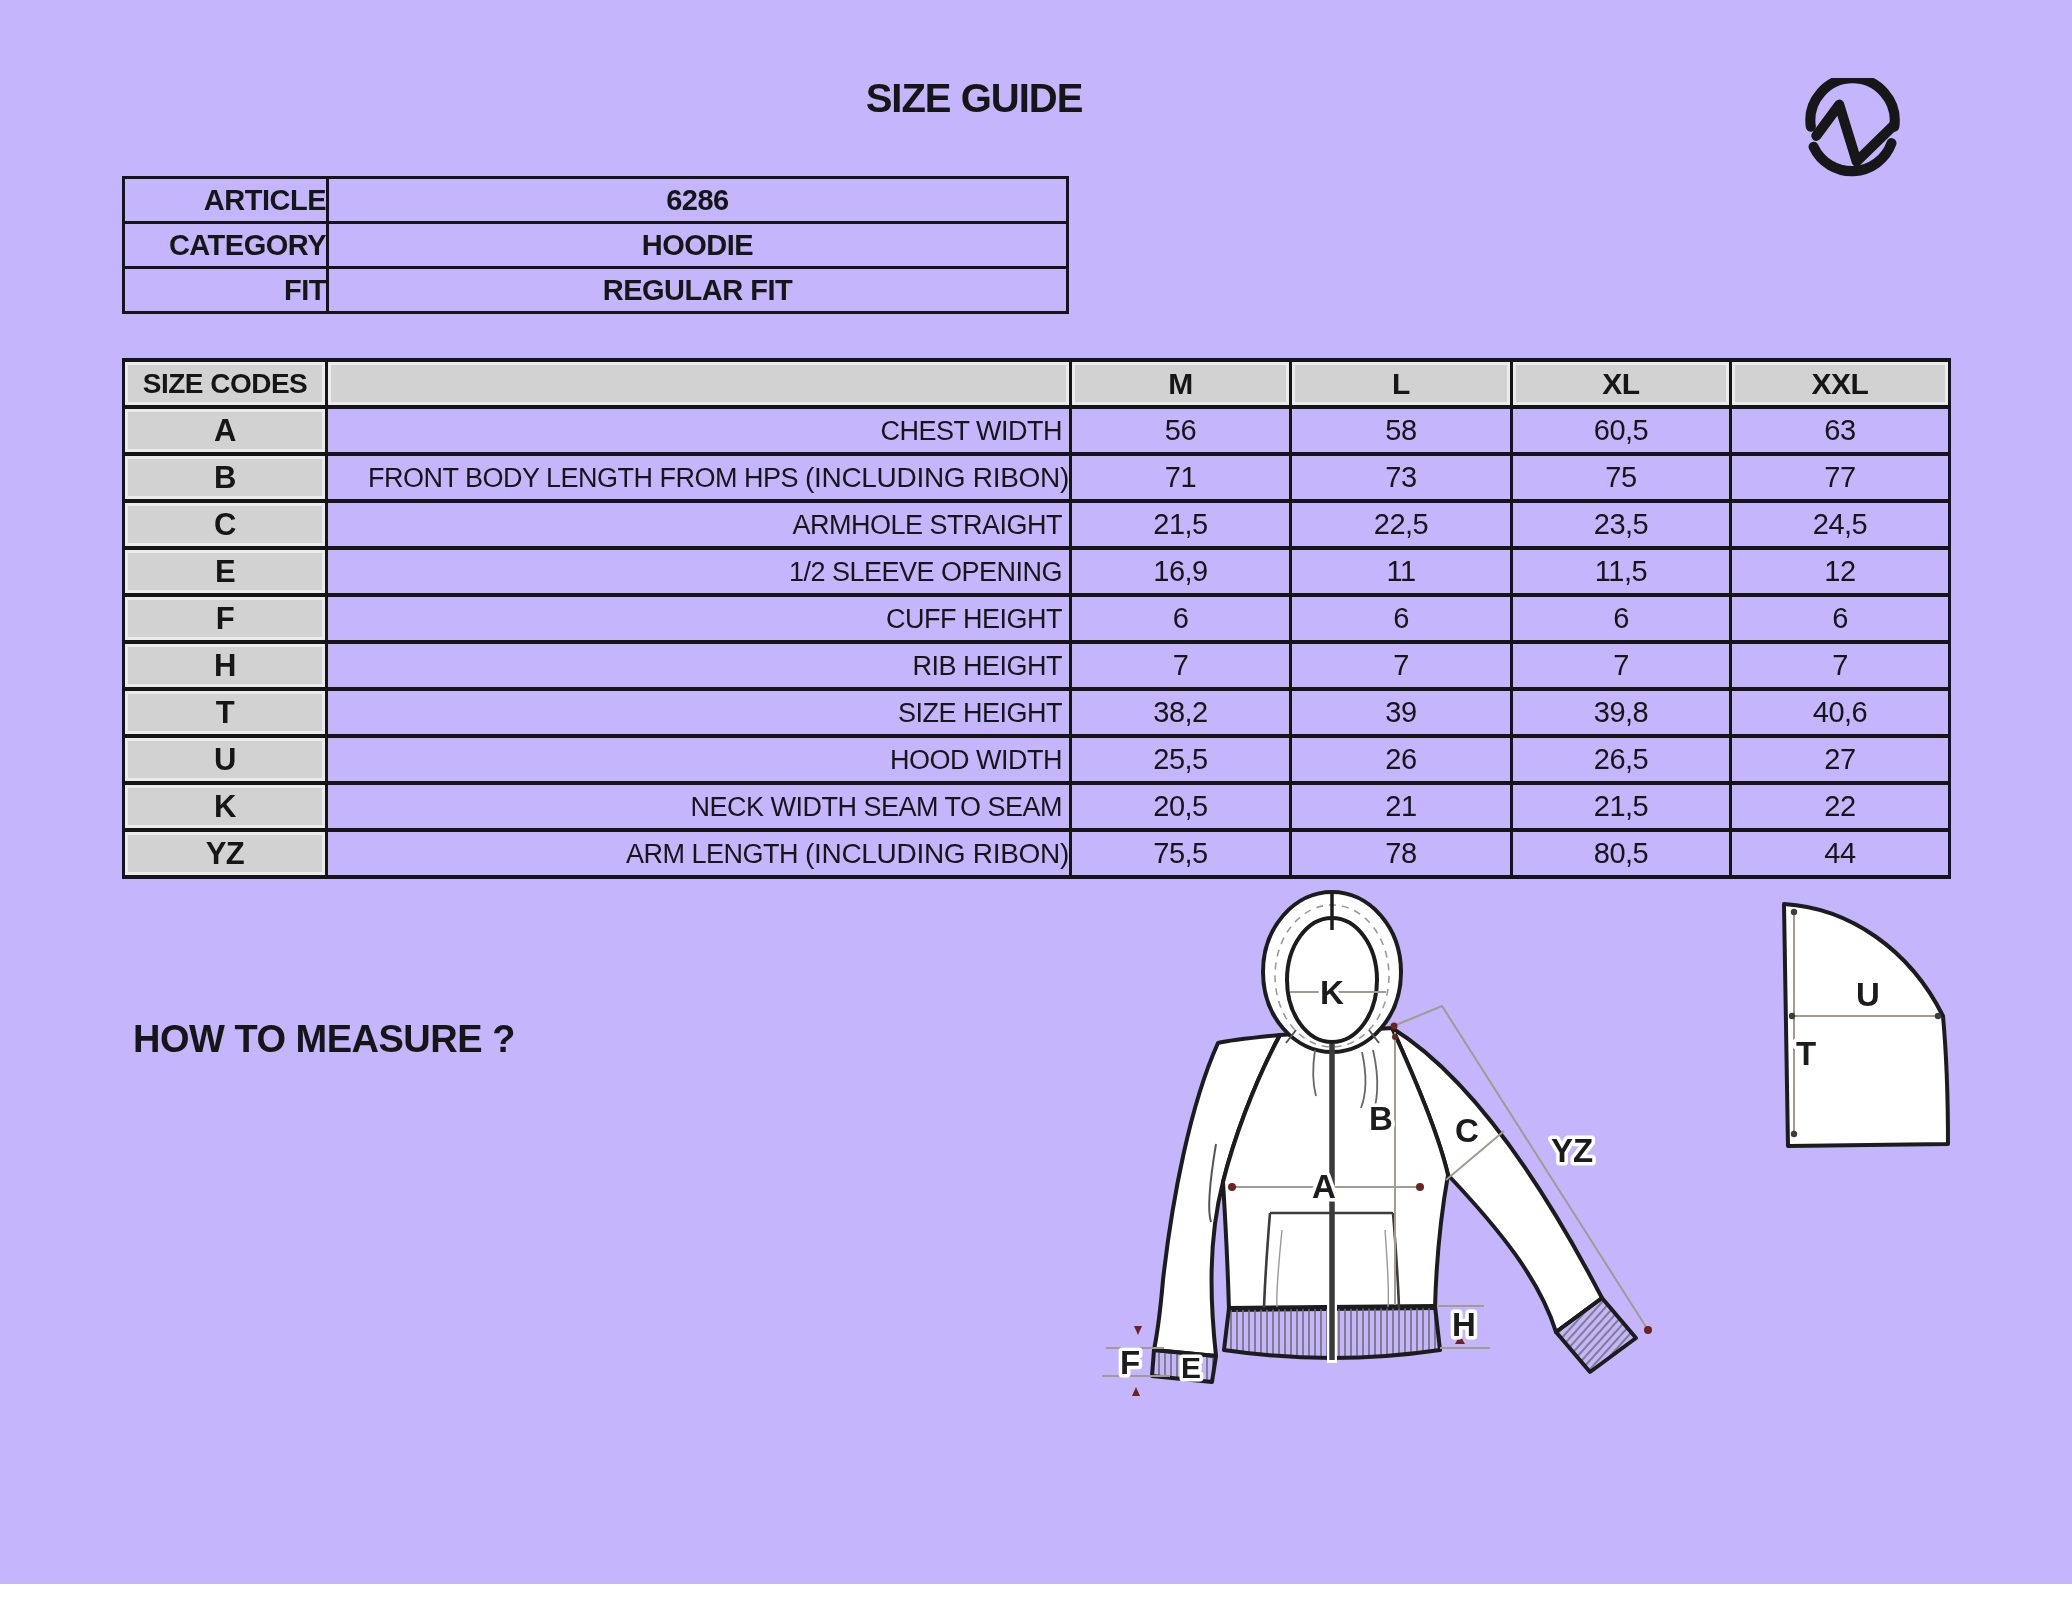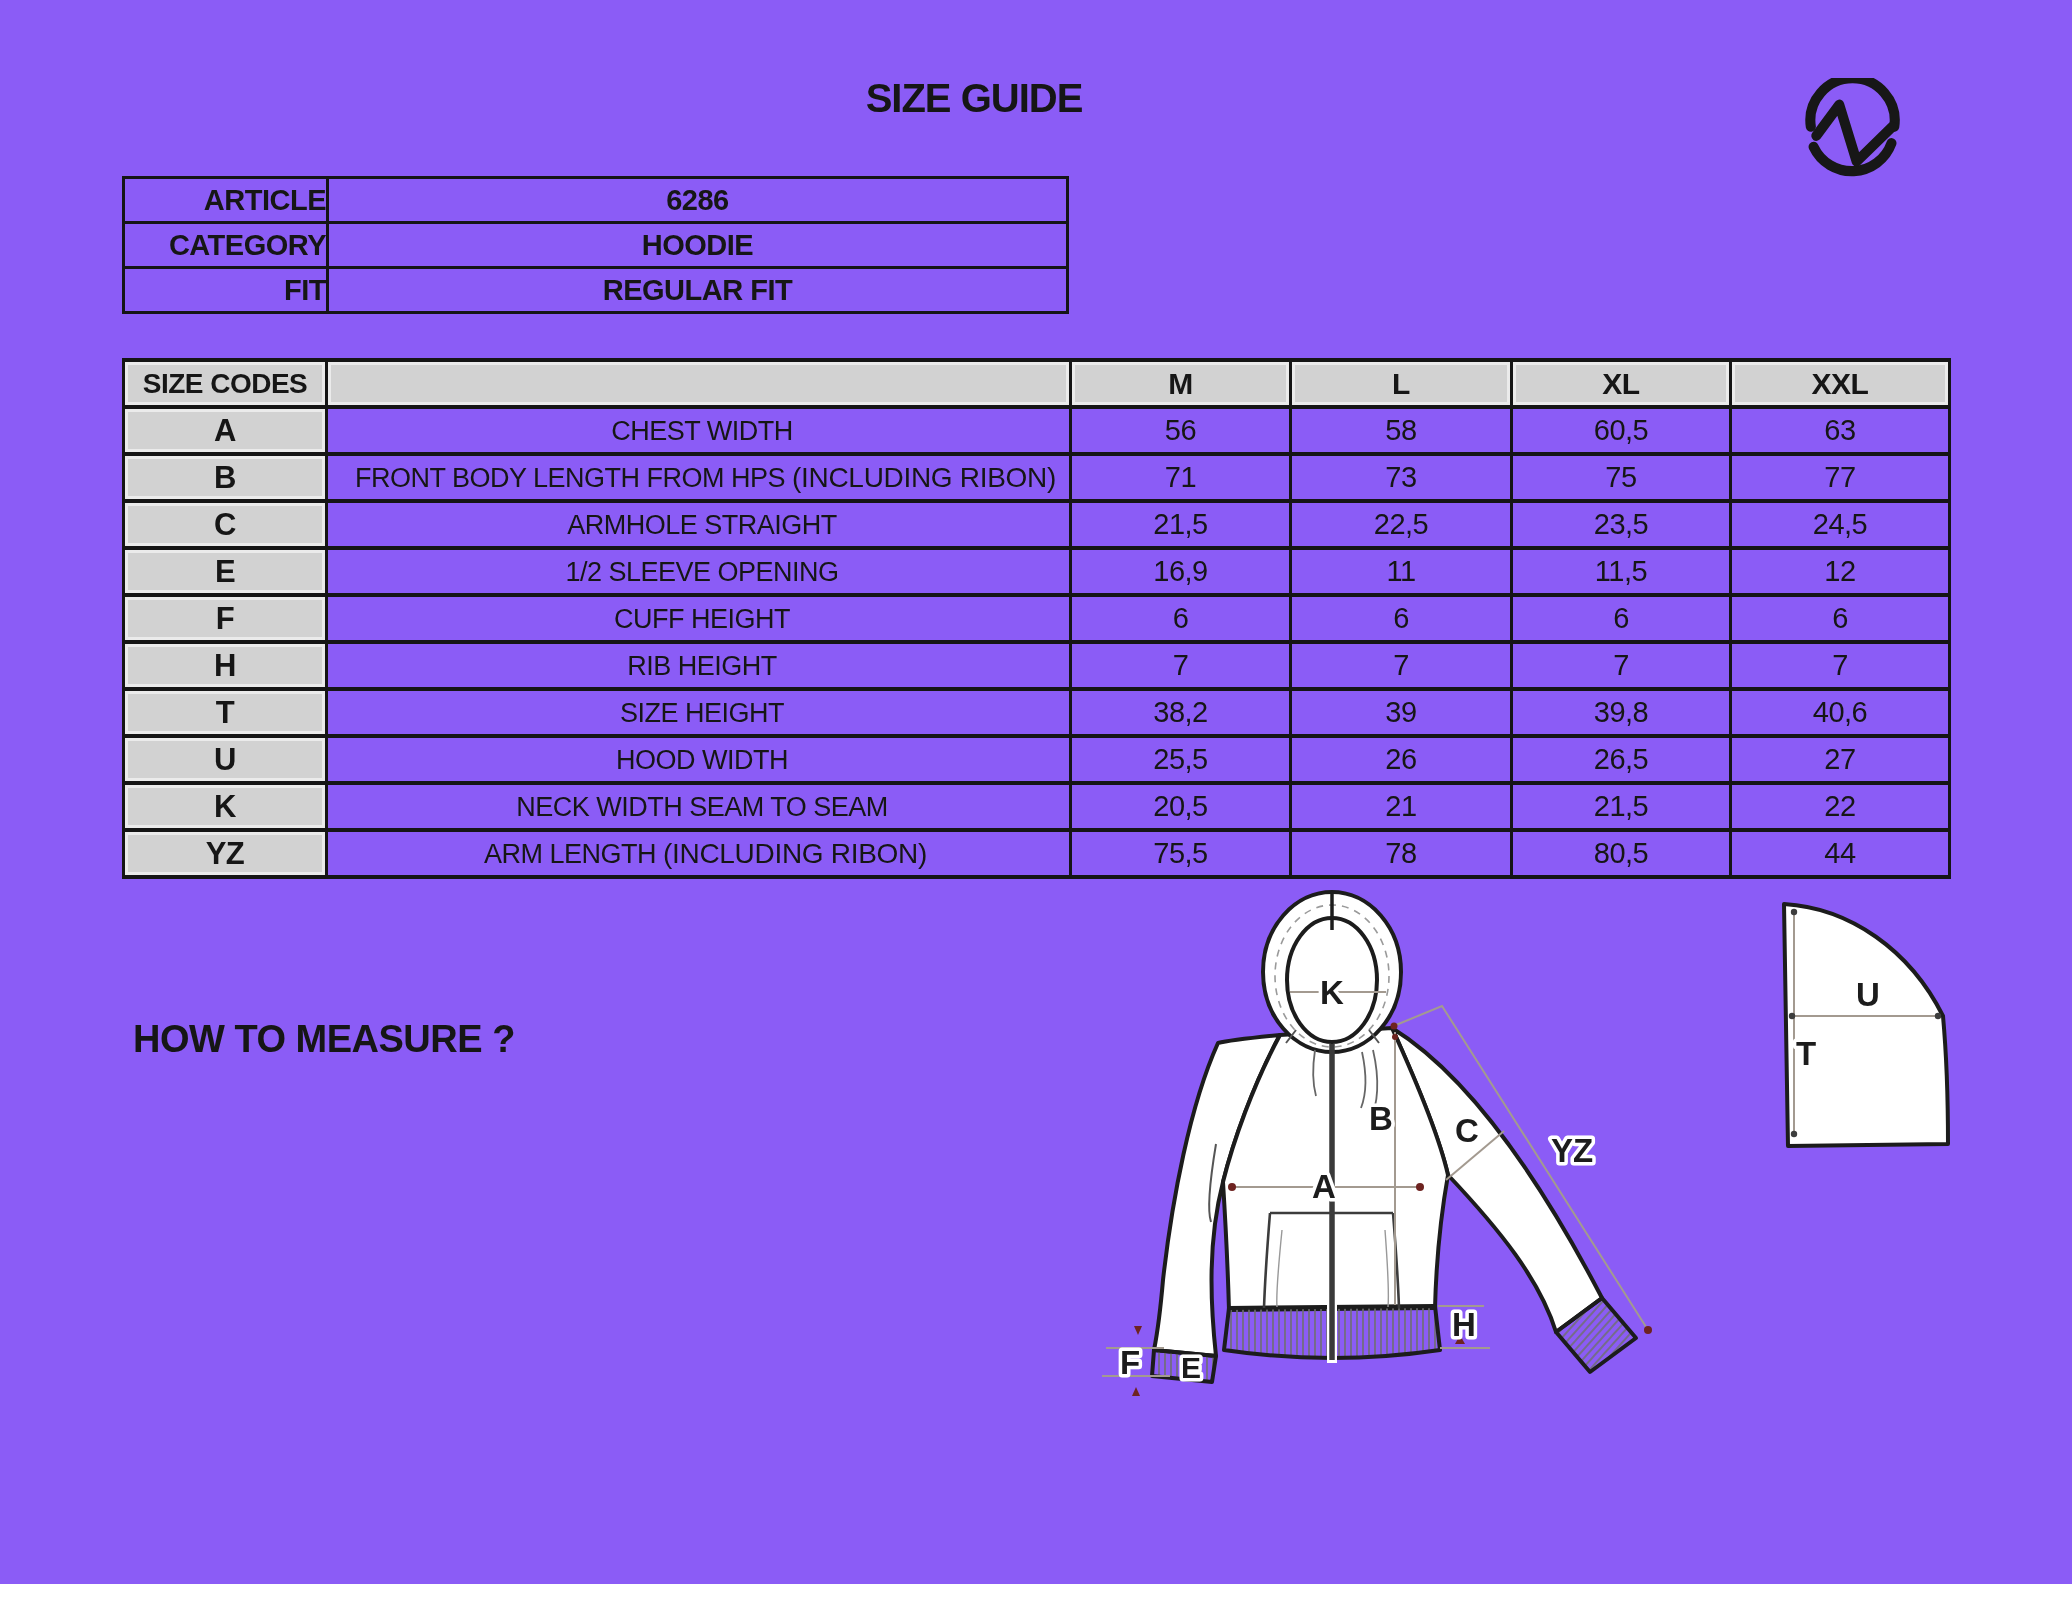--- a/index.html
+++ b/index.html
@@ -1,36 +1,36 @@
 <!DOCTYPE html>
 <html><head>
 <meta charset="utf-8">
 <style>
   html,body{margin:0;padding:0;background:#ffffff;}
-  .page{position:relative;width:2072px;height:1584px;background:#8b5cf6;overflow:hidden;
+  .page{position:relative;width:2072px;height:1584px;background:#c4b5fd;overflow:hidden;
         font-family:"Liberation Sans",sans-serif;color:#161616;}
   
   .title{position:absolute;left:774px;top:76px;width:400px;text-align:center;
          font-size:40px;font-weight:700;letter-spacing:-1px;}
   
   .logo{position:absolute;left:1798px;top:78px;width:110px;height:112px;}
   
   .info-table{position:absolute;left:122px;top:176px;width:944px;border-collapse:collapse;table-layout:fixed;}
   .info-table td{border:3px solid #151515;height:42px;font-size:29px;letter-spacing:-0.5px;padding:0;}
   .info-table td.lbl{font-weight:700;padding-left:14px;text-align:right;}
   .info-table td.val{text-align:center;font-weight:bold;}
   
   .size-table{position:absolute;left:122px;top:358px;width:1826px;border-collapse:collapse;table-layout:fixed;}
   .size-table td{border:3px solid #151515;border-top-width:4px;border-bottom-width:4px;
                  height:43px;padding:0;font-size:29px;letter-spacing:-0.5px;text-align:center;vertical-align:middle;}
   .size-table td.gray{background:#d2d2d2;box-shadow:inset 0 0 0 3px #ebebeb;}
   .size-table td.codehead{font-weight:700;font-size:28px;}
   .size-table td.sizehead{font-weight:700;font-size:30px;}
   .size-table td.code{font-weight:700;font-size:31px;}
-  .size-table td.desc{text-align:center;padding-left:14px;font-size:27px;white-space:nowrap;margin-top:44px;}
+  .size-table td.desc{text-align:right;padding-left:14px;font-size:27px;white-space:nowrap;margin-top:44px;}
   .size-table .note{font-size:28px;margin-left:7px;letter-spacing:-0.3px;}
   
   .howto{position:absolute;left:133px;top:1018px;font-size:38px;font-weight:700;letter-spacing:-0.5px;}
   
   .hoodie-svg{position:absolute;left:1090px;top:880px;width:620px;height:580px;}
   .hood-svg{position:absolute;left:1740px;top:880px;width:280px;height:300px;}
   svg text.mlabel{font-family:"Liberation Sans",sans-serif;font-weight:700;font-size:33px;fill:#1c1c1c;
                   paint-order:stroke;stroke:#ffffff;stroke-width:7px;stroke-linejoin:round;text-anchor:middle;}
   svg text.small{font-size:30px;}
 </style>

